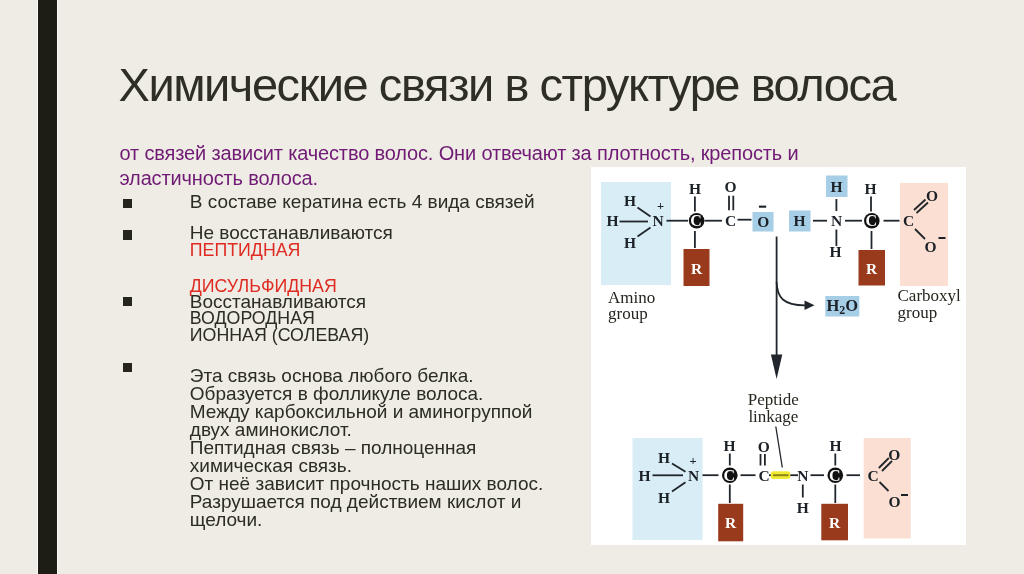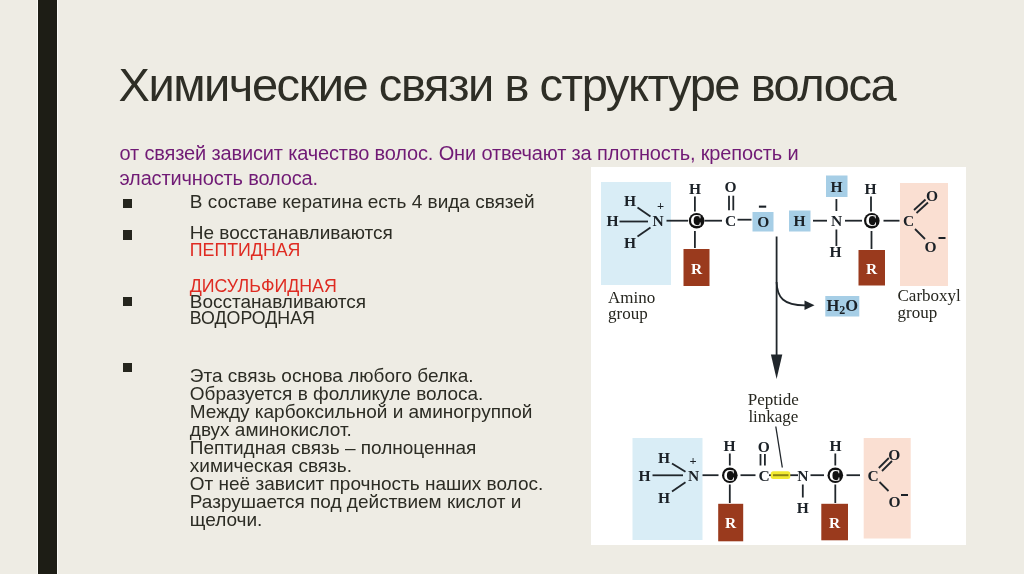--- a/index.html
+++ b/index.html
@@ -23,20 +23,21 @@
   <div class="bullet" style="top:192.5px">В составе кератина есть 4 вида связей</div>
 
   <div class="sq" style="top:230.4px"></div>
   <div class="bullet red" style="top:240.8px">ПЕПТИДНАЯ</div>
   <div class="bullet" style="top:224px">Не восстанавливаются</div>
   <div class="bullet red" style="top:277px">ДИСУЛЬФИДНАЯ</div>
 
   <div class="sq" style="top:296.7px"></div>
   <div class="bullet caps" style="top:309.2px">ВОДОРОДНАЯ</div>
   <div class="bullet" style="top:293.1px">Восстанавливаются</div>
+  <div class="bullet caps" style="top:326px">ИОННАЯ (СОЛЕВАЯ)</div>
 
   <div class="sq" style="top:362.5px"></div>
   <div class="bullet" style="top:367px">Эта связь основа любого белка.<br>
 Образуется в фолликуле волоса.<br>
 Между карбоксильной и аминогруппой<br>
 двух аминокислот.<br>
 Пептидная связь – полноценная<br>
 химическая связь.<br>
 От неё зависит прочность наших волос.<br>
 Разрушается под действием кислот и<br>

